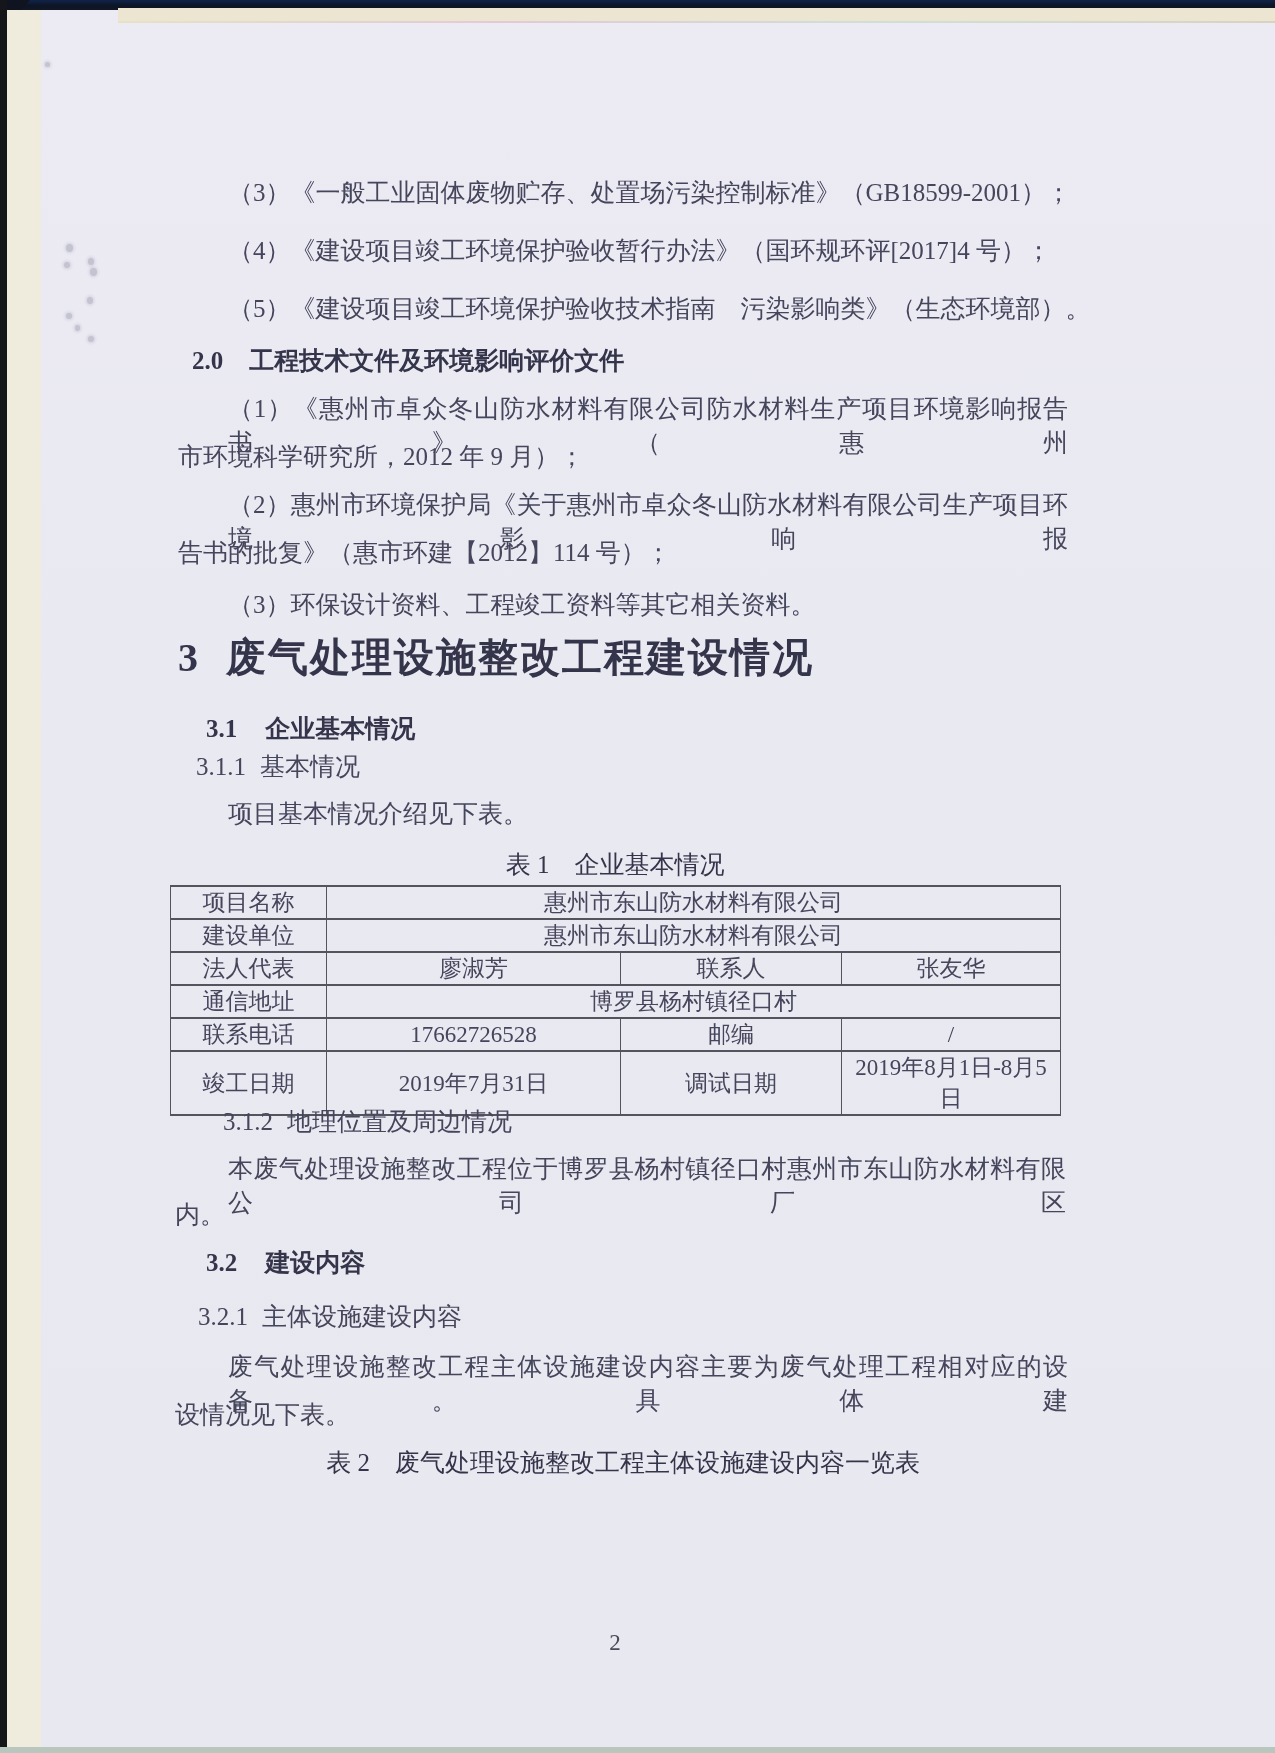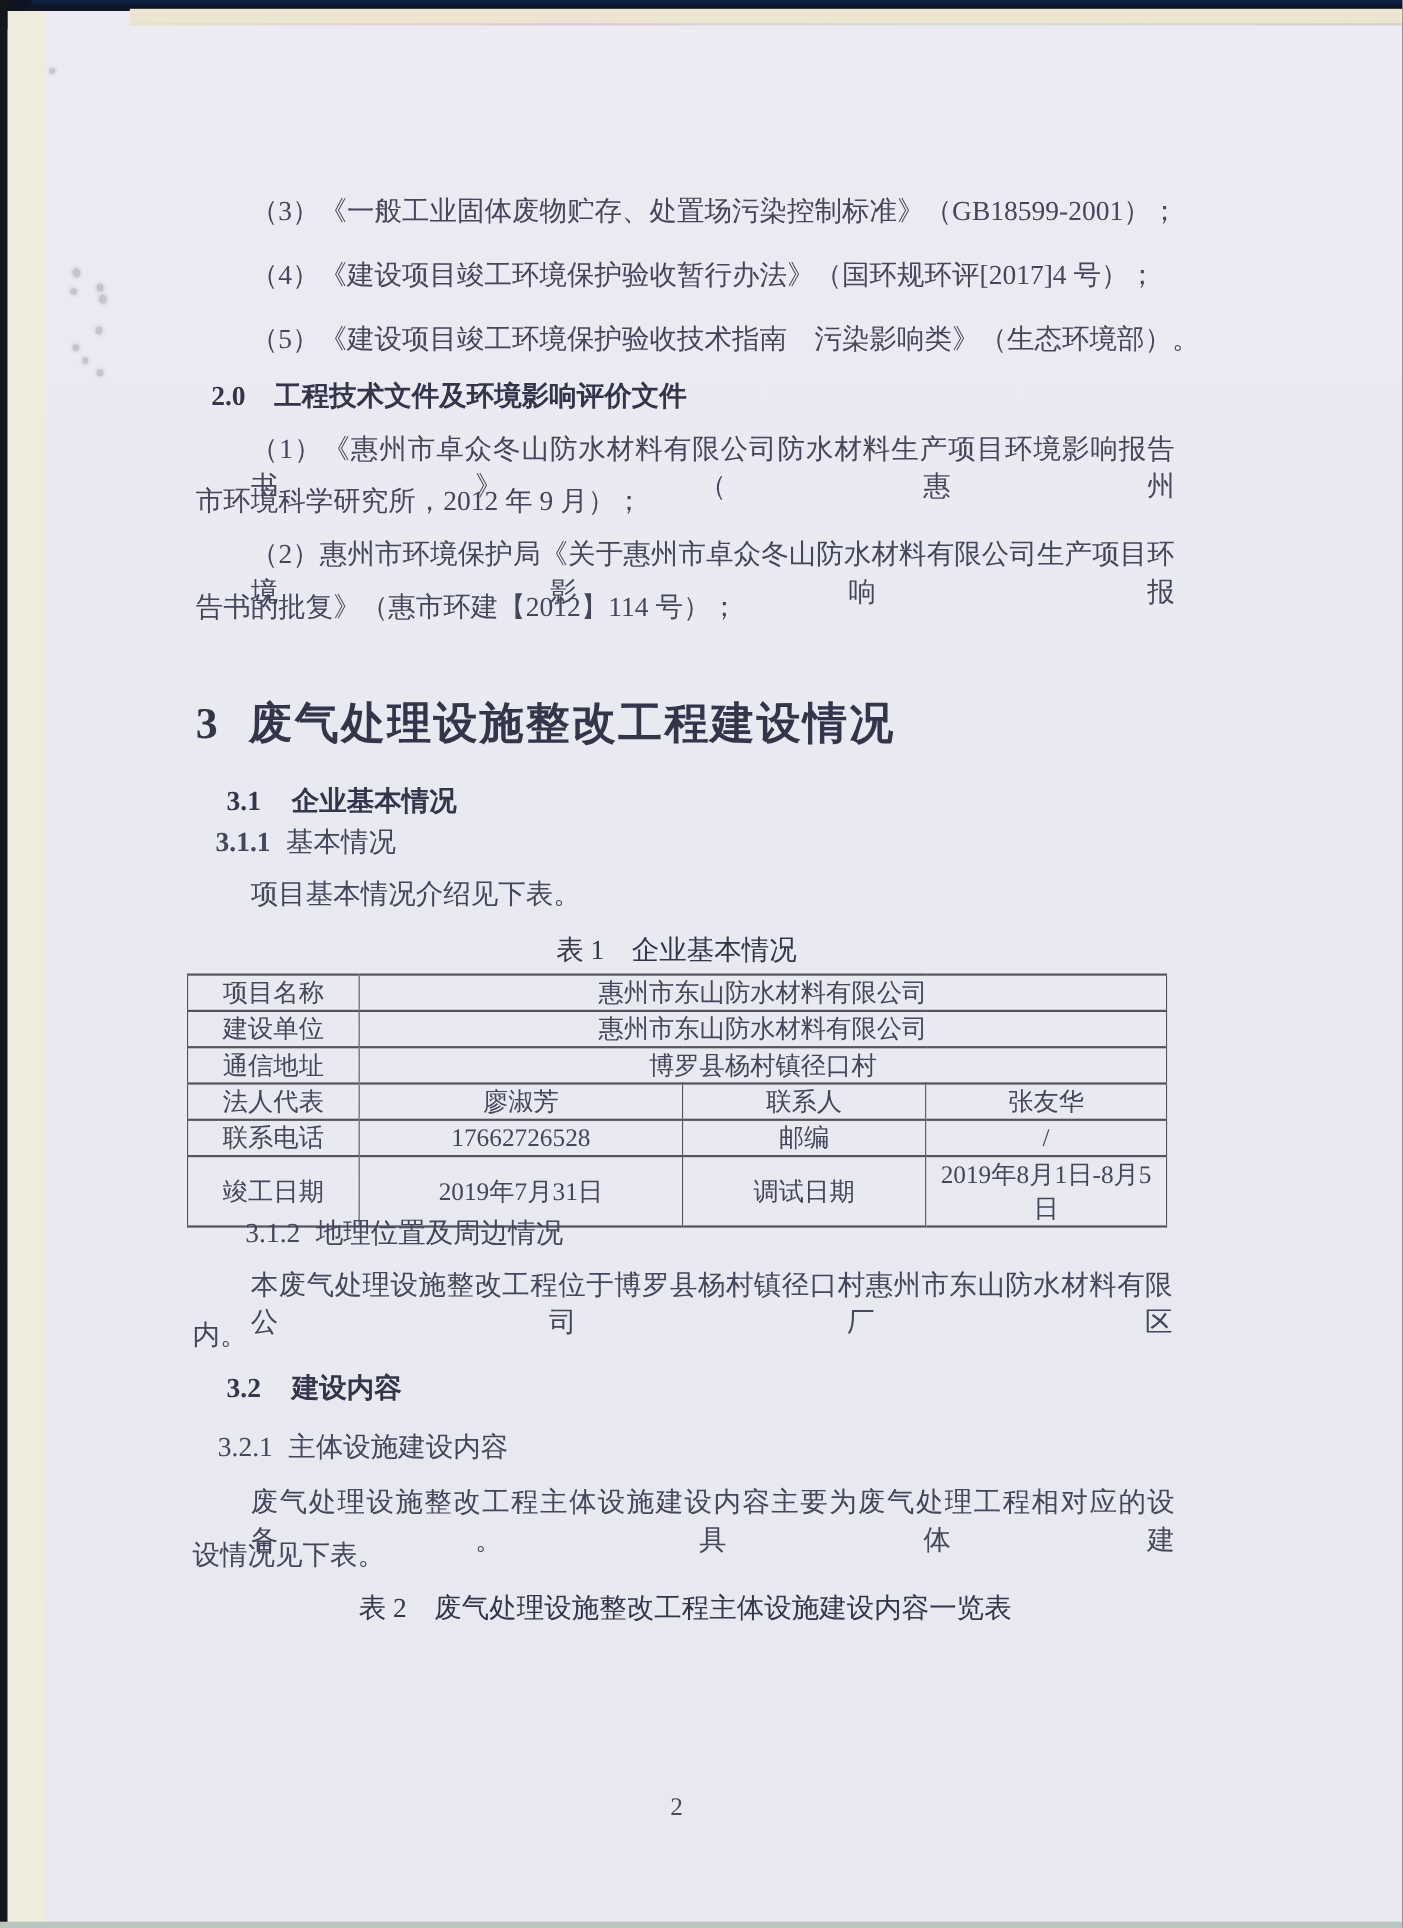--- a/index.html
+++ b/index.html
@@ -92,31 +92,32 @@
   <div class="ln" style="left:228px;top:292px;">（5）《建设项目竣工环境保护验收技术指南　污染影响类》（生态环境部）。</div>
 
   <div class="ln h" style="left:192px;top:344px;">
     <span class="h-num" style="margin-right:26px;">2.0</span><span>工程技术文件及环境影响评价文件</span>
   </div>
 
   <div class="ln jline" style="left:228px;top:392px;width:840px;">（1）《惠州市卓众冬山防水材料有限公司防水材料生产项目环境影响报告书》（惠州</div>
   <div class="ln" style="left:178px;top:440px;">市环境科学研究所，2012 年 9 月）；</div>
   <div class="ln jline" style="left:228px;top:488px;width:840px;">（2）惠州市环境保护局《关于惠州市卓众冬山防水材料有限公司生产项目环境影响报</div>
   <div class="ln" style="left:178px;top:536px;">告书的批复》（惠市环建【2012】114 号）；</div>
+  <div class="ln" style="left:228px;top:588px;">（3）环保设计资料、工程竣工资料等其它相关资料。</div>
 
   <div class="ln h big" style="left:178px;top:638px;">
     <span class="h-num" style="margin-right:26px;">3</span><span>废气处理设施整改工程建设情况</span>
   </div>
 
   <div class="ln h" style="left:206px;top:712px;">
     <span class="h-num" style="margin-right:28px;">3.1</span><span>企业基本情况</span>
   </div>
 
   <div class="ln" style="left:196px;top:750px;">
-    <span class="h-num" style="margin-right:14px;font-weight:bold;">3.1.1</span><span>基本情况</span>
+    <span class="h-num" style="margin-right:14px;">3.1.1</span><span>基本情况</span>
   </div>
 
   <div class="ln" style="left:228px;top:797px;">项目基本情况介绍见下表。</div>
 
   <div class="cap" style="left:170px;top:848px;width:890px;">表 1　企业基本情况</div>
 
   <table class="doc t1">
     <colgroup>
         <col style="width:156px">
         <col style="width:294px">
@@ -126,28 +127,28 @@
     <tbody>
         <tr>
       <td>项目名称</td>
       <td colspan="3">惠州市东山防水材料有限公司</td>
     </tr>
     <tr>
       <td>建设单位</td>
       <td colspan="3">惠州市东山防水材料有限公司</td>
     </tr>
     <tr>
-      <td>通信地址</td>
-      <td colspan="3">博罗县杨村镇径口村</td>
-    </tr>
-    <tr>
       <td>法人代表</td>
       <td>廖淑芳</td>
       <td>联系人</td>
       <td>张友华</td>
+    </tr>
+    <tr>
+      <td>通信地址</td>
+      <td colspan="3">博罗县杨村镇径口村</td>
     </tr>
     <tr>
       <td>联系电话</td>
       <td>17662726528</td>
       <td>邮编</td>
       <td>/</td>
     </tr>
     <tr>
       <td>竣工日期</td>
       <td>2019年7月31日</td>

